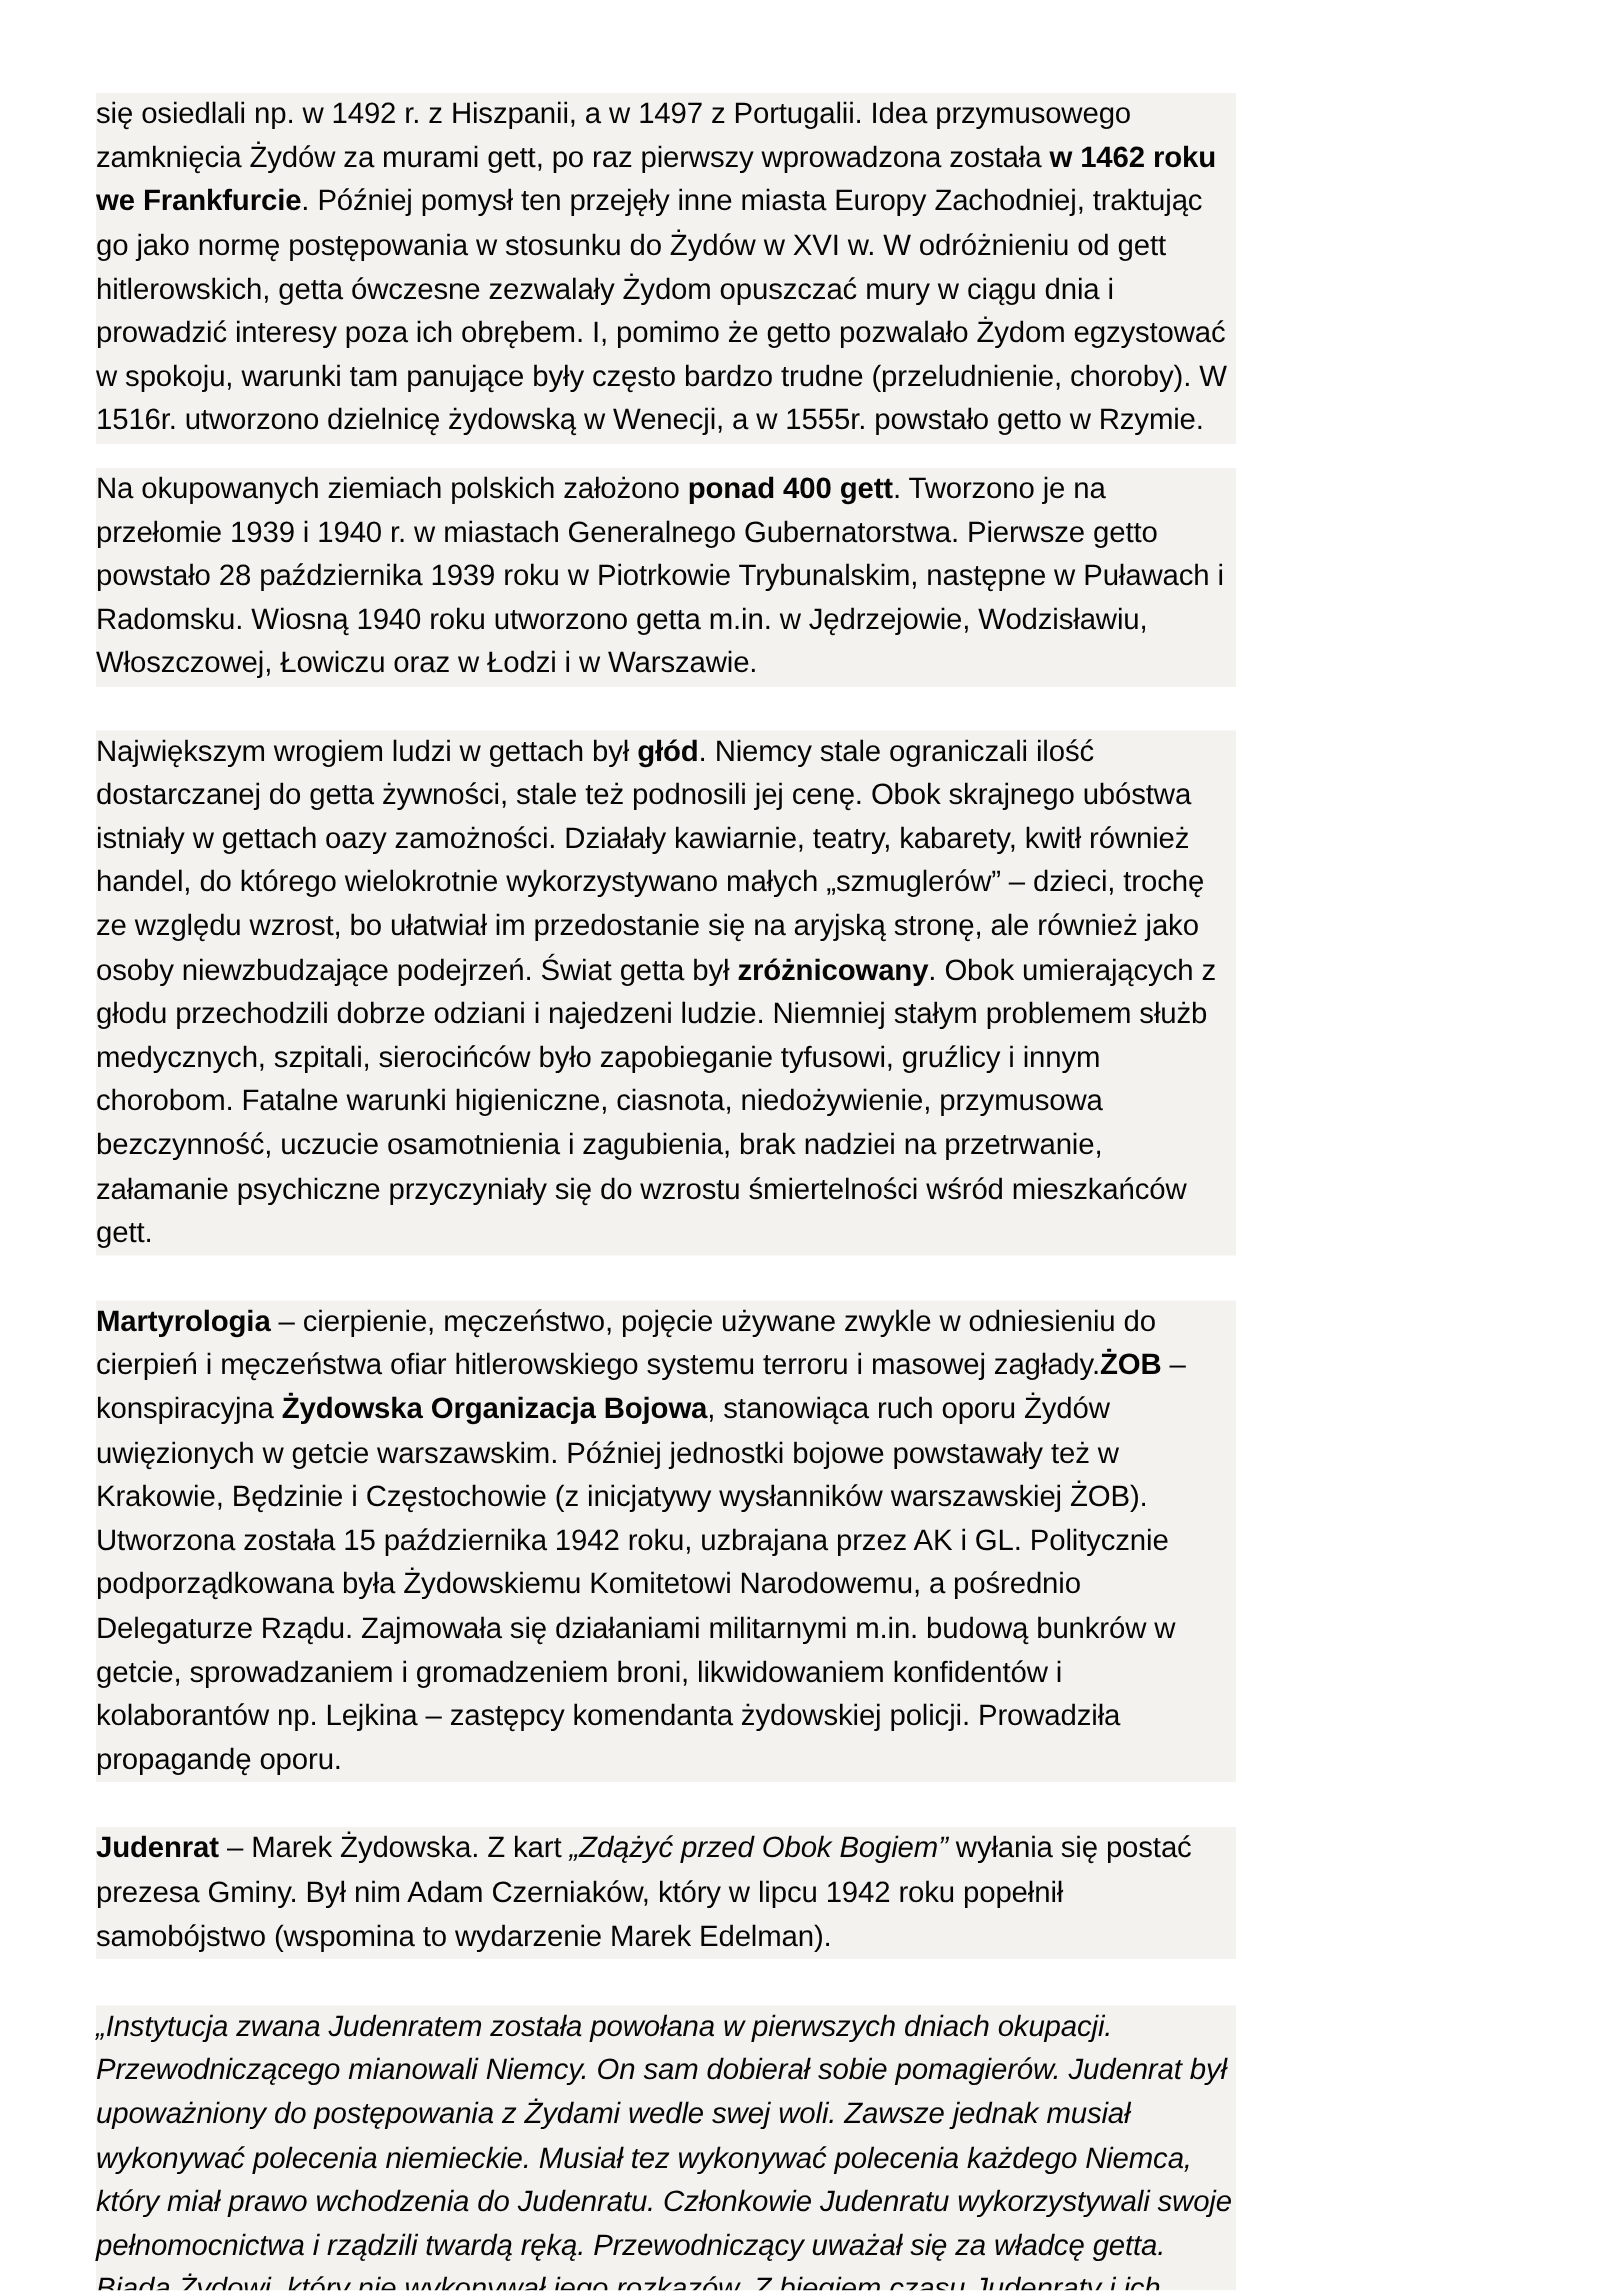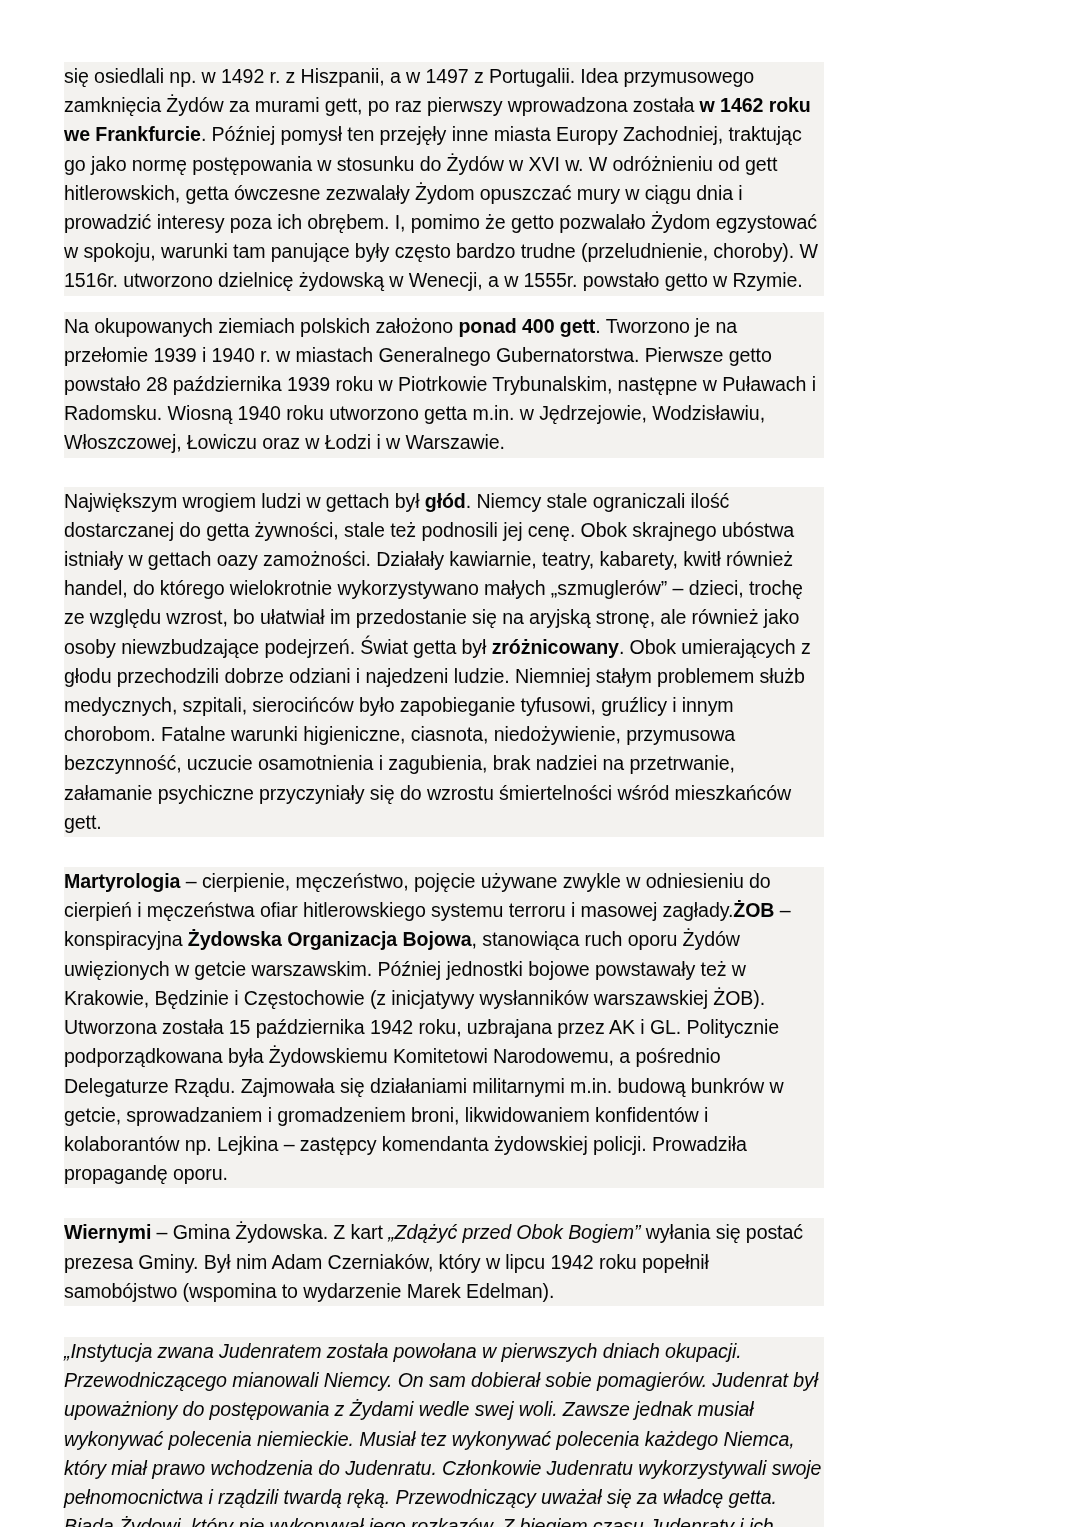--- a/index.html
+++ b/index.html
@@ -72,21 +72,21 @@
     <div class="gap-sm"></div>
 
     <p class="para"><span>Największym wrogiem ludzi w gettach był </span><b>głód</b><span>. Niemcy stale ograniczali ilość dostarczanej do getta żywności, stale też podnosili jej cenę. Obok skrajnego ubóstwa istniały w gettach oazy zamożności. Działały kawiarnie, teatry, kabarety, kwitł również handel, do którego wielokrotnie wykorzystywano małych „szmuglerów” – dzieci, trochę ze względu wzrost, bo ułatwiał im przedostanie się na aryjską stronę, ale również jako osoby niewzbudzające podejrzeń. Świat getta był </span><b>zróżnicowany</b><span>. Obok umierających z głodu przechodzili dobrze odziani i najedzeni ludzie. Niemniej stałym problemem służb medycznych, szpitali, sierocińców było zapobieganie tyfusowi, gruźlicy i innym chorobom. Fatalne warunki higieniczne, ciasnota, niedożywienie, przymusowa bezczynność, uczucie osamotnienia i zagubienia, brak nadziei na przetrwanie, załamanie psychiczne przyczyniały się do wzrostu śmiertelności wśród mieszkańców gett.</span></p>
 
     <div class="gap-md"></div>
 
     <p class="para"><b>Martyrologia</b><span> – cierpienie, męczeństwo, pojęcie używane zwykle w odniesieniu do cierpień i męczeństwa ofiar hitlerowskiego systemu terroru i masowej zagłady.</span><b>ŻOB</b><span> – konspiracyjna </span><b>Żydowska Organizacja Bojowa</b><span>, stanowiąca ruch oporu Żydów uwięzionych w getcie warszawskim. Później jednostki bojowe powstawały też w Krakowie, Będzinie i Częstochowie (z inicjatywy wysłanników warszawskiej ŻOB). Utworzona została 15 października 1942 roku, uzbrajana przez AK i GL. Politycznie podporządkowana była Żydowskiemu Komitetowi Narodowemu, a pośrednio Delegaturze Rządu. Zajmowała się działaniami militarnymi m.in. budową bunkrów w getcie, sprowadzaniem i gromadzeniem broni, likwidowaniem konfidentów i kolaborantów np. Lejkina – zastępcy komendanta żydowskiej policji. Prowadziła propagandę oporu.</span></p>
 
     <div class="gap-md"></div>
 
-    <p class="para"><b>Wiernymi</b><span> – Gmina Żydowska. Z kart </span><i>„Zdążyć przed Obok Bogiem”</i><span> wyłania się postać prezesa Gminy. Był nim Adam Czerniaków, który w lipcu 1942 roku popełnił samobójstwo (wspomina to wydarzenie Marek Edelman).</span></p>
+    <p class="para"><b>Judenrat</b><span> – Marek Żydowska. Z kart </span><i>„Zdążyć przed Obok Bogiem”</i><span> wyłania się postać prezesa Gminy. Był nim Adam Czerniaków, który w lipcu 1942 roku popełnił samobójstwo (wspomina to wydarzenie Marek Edelman).</span></p>
 
     <div class="gap-lg"></div>
 
 
     <p class="para italic-block"><i>„Instytucja zwana Judenratem została powołana w pierwszych dniach okupacji. Przewodniczącego mianowali Niemcy. On sam dobierał sobie pomagierów. Judenrat był upoważniony do postępowania z Żydami wedle swej woli. Zawsze jednak musiał wykonywać polecenia niemieckie. Musiał tez wykonywać polecenia każdego Niemca, który miał prawo wchodzenia do Judenratu. Członkowie Judenratu wykorzystywali swoje pełnomocnictwa i rządzili twardą ręką. Przewodniczący uważał się za władcę getta. Biada Żydowi, który nie wykonywał jego rozkazów. Z biegiem czasu Judenraty i ich sługusy z reguły stawały się ślepym narzędziem w rękach Niemców. Wiernymi pomocnikami warszawskiego Judenratu byli i zasymilowani Żydzi (...). W niektórych Judenratach do pracy zgłaszali się ochotniczo ludzie z marginesu społecznego. Jeżeli nawet gdzieniegdzie znajdowali się ludzie rzeczywiście pragnący pomagać Żydom, byli oni również obiektywnie biorąc zdrajcami, gdyż gorliwie wykonywali rozkazy nazistów.”</i></p>
 
     <p class="footnote">Na podstawie: https://ostatnidzwonek.pl/zdazyc-przed-panem-bogiem/a-380.html</p>
 
   </div>
 </div>

